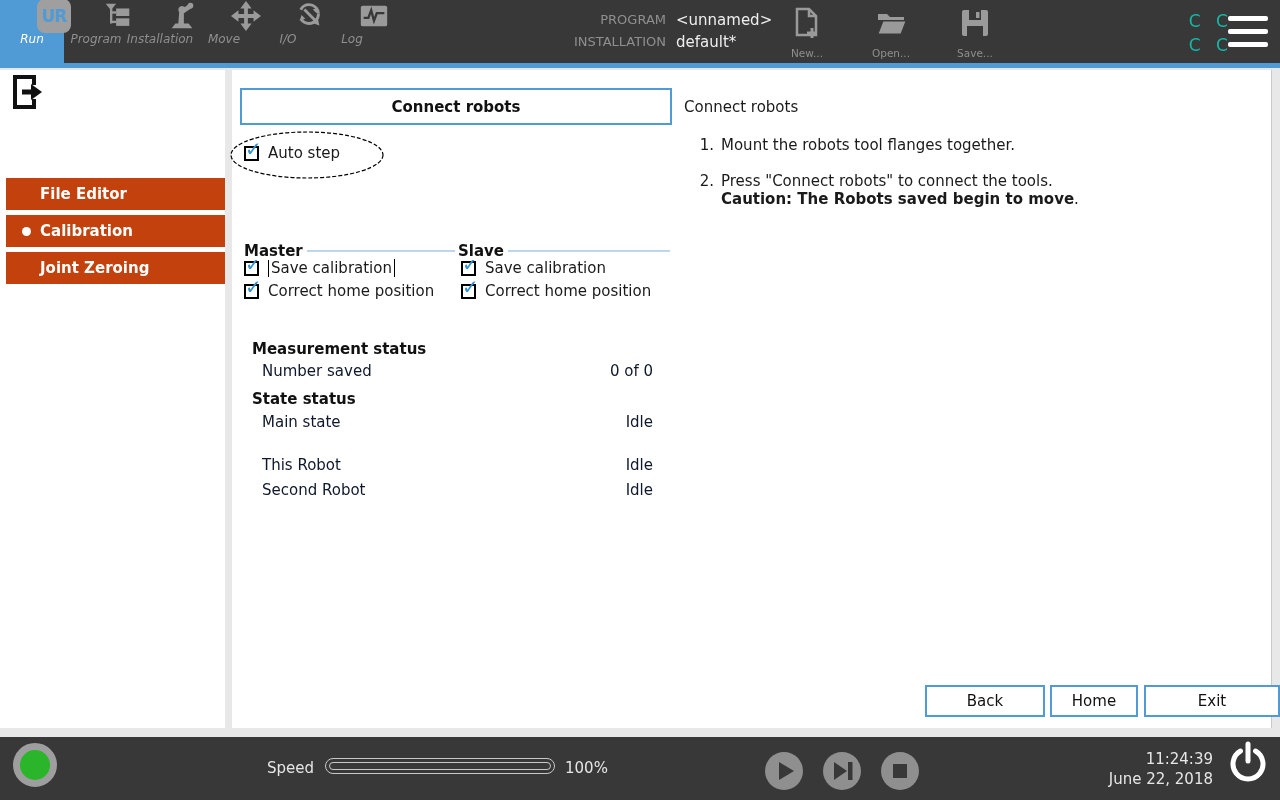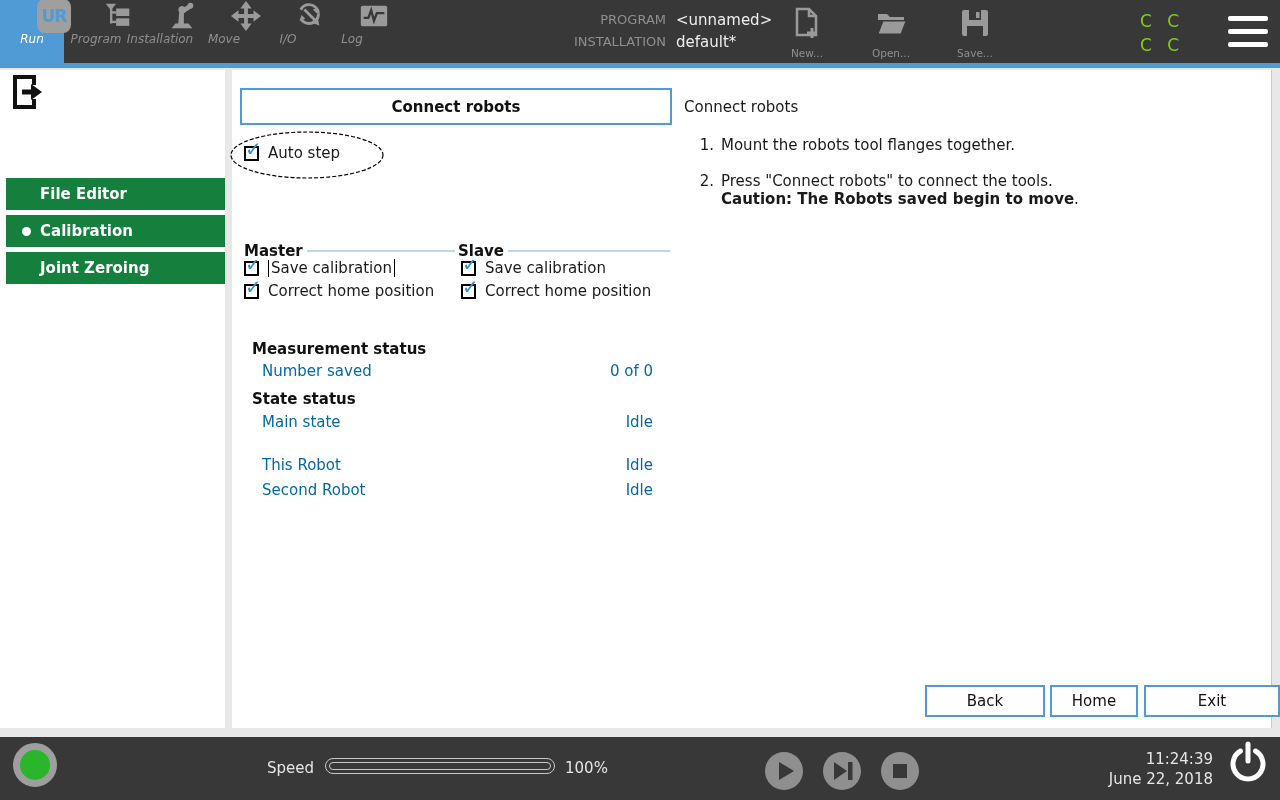--- a/index.html
+++ b/index.html
@@ -20,46 +20,46 @@
 
   .prog-block { position:absolute; left:520px; top:9px; display:flex; flex-direction:column; line-height:22px; }
   .prog-row { display:flex; }
   .prog-row .plabel { width:146px; text-align:right; color:#8f8f8f; font-size:13px; }
   .prog-row .pvalue { margin-left:10px; color:#eee; font-size:15px; }
 
   .file-actions { position:absolute; left:775px; top:6px; display:flex; gap:20px; }
   .file-action { width:64px; display:flex; flex-direction:column; align-items:center; }
   .file-action .flabel { font-size:10.5px; color:#8f8f8f; margin-top:3px; }
 
-  .corner-letters { position:absolute; left:1140px; top:9px; width:88px; text-align:left; color:#84cc16; font-size:17px; line-height:24px; word-spacing:10px; font-weight:500; }
+  .corner-letters { position:absolute; left:1140px; top:9px; width:88px; text-align:right; color:#14b8a6; font-size:17px; line-height:24px; word-spacing:10px; font-weight:500; }
   .hamburger { position:absolute; left:1228px; top:16px; width:40px; height:31px; display:flex; flex-direction:column; justify-content:space-between; cursor:pointer; }
   .hamburger .bar { width:40px; height:5px; background:#fff; border-radius:2px; }
 
   
   .sidebar { position:absolute; left:0; top:70px; width:225px; height:658px; background:#fff; }
   .main-panel { position:absolute; left:232px; top:70px; width:1040px; height:658px; background:#fff; border-right:1px solid #c9c9c9; }
 
   .exit-icon-wrap { position:absolute; left:12px; top:4px; }
-  .side-btn { position:absolute; left:6px; width:219px; height:32px; background:#15803d; color:#fff; font-weight:bold; font-size:15px; display:flex; align-items:center; padding-left:34px; cursor:pointer; }
+  .side-btn { position:absolute; left:6px; width:219px; height:32px; background:#c2410c; color:#fff; font-weight:bold; font-size:15px; display:flex; align-items:center; padding-left:34px; cursor:pointer; }
   .side-bullet { position:absolute; left:16px; top:12px; width:9px; height:9px; border-radius:50%; background:#fff; }
 
   
   .connect-btn { position:absolute; left:8px; top:18px; width:432px; height:37px; background:#fff; border:2px solid #509bd5; font-weight:bold; font-size:15px; color:#111; display:flex; align-items:center; justify-content:center; cursor:pointer; font-family:inherit; }
   .cbx-row { position:absolute; display:flex; align-items:center; gap:9px; font-size:15px; color:#1a1a1a; white-space:nowrap; }
   .checkbox { position:relative; display:inline-block; width:15px; height:15px; border:2px solid #000; background:#fff; flex:0 0 15px; cursor:pointer; }
   .checkbox .check { position:absolute; left:-1px; top:-9px; color:#3392d2; font-size:20px; font-weight:bold; line-height:20px; }
   .caret-text { border-left:1px solid #000; border-right:1px solid #000; padding:0 2px; }
 
   .annotation-ellipse { position:absolute; left:-4px; top:59px; width:162px; height:52px; pointer-events:none; }
 
   .group-title { position:absolute; font-weight:bold; font-size:15px; color:#111; background:#fff; z-index:2; padding-right:4px; }
   .group-line { position:absolute; height:2px; background:#bcd6ea; }
 
   .stat-title { position:absolute; font-weight:bold; font-size:15px; color:#111; }
-  .stat-row { position:absolute; left:30px; width:391px; display:flex; justify-content:space-between; font-size:15px; color:#0369a1; }
+  .stat-row { position:absolute; left:30px; width:391px; display:flex; justify-content:space-between; font-size:15px; color:#0f172a; }
 
   .instr { position:absolute; left:452px; top:28px; width:560px; font-size:15px; color:#1a1a1a; }
   .instr-title { margin-bottom:20px; }
   .instr-step { display:flex; margin-bottom:18px; }
   .instr-step .num { width:30px; text-align:right; margin-right:7px; flex:0 0 30px; }
   .instr-step .caution { font-weight:bold; }
 
   .nav-btn { position:absolute; top:615px; height:32px; background:#fff; border:2px solid #509bd5; font-weight:normal; font-size:15px; color:#111; cursor:pointer; font-family:inherit; }
 
   

